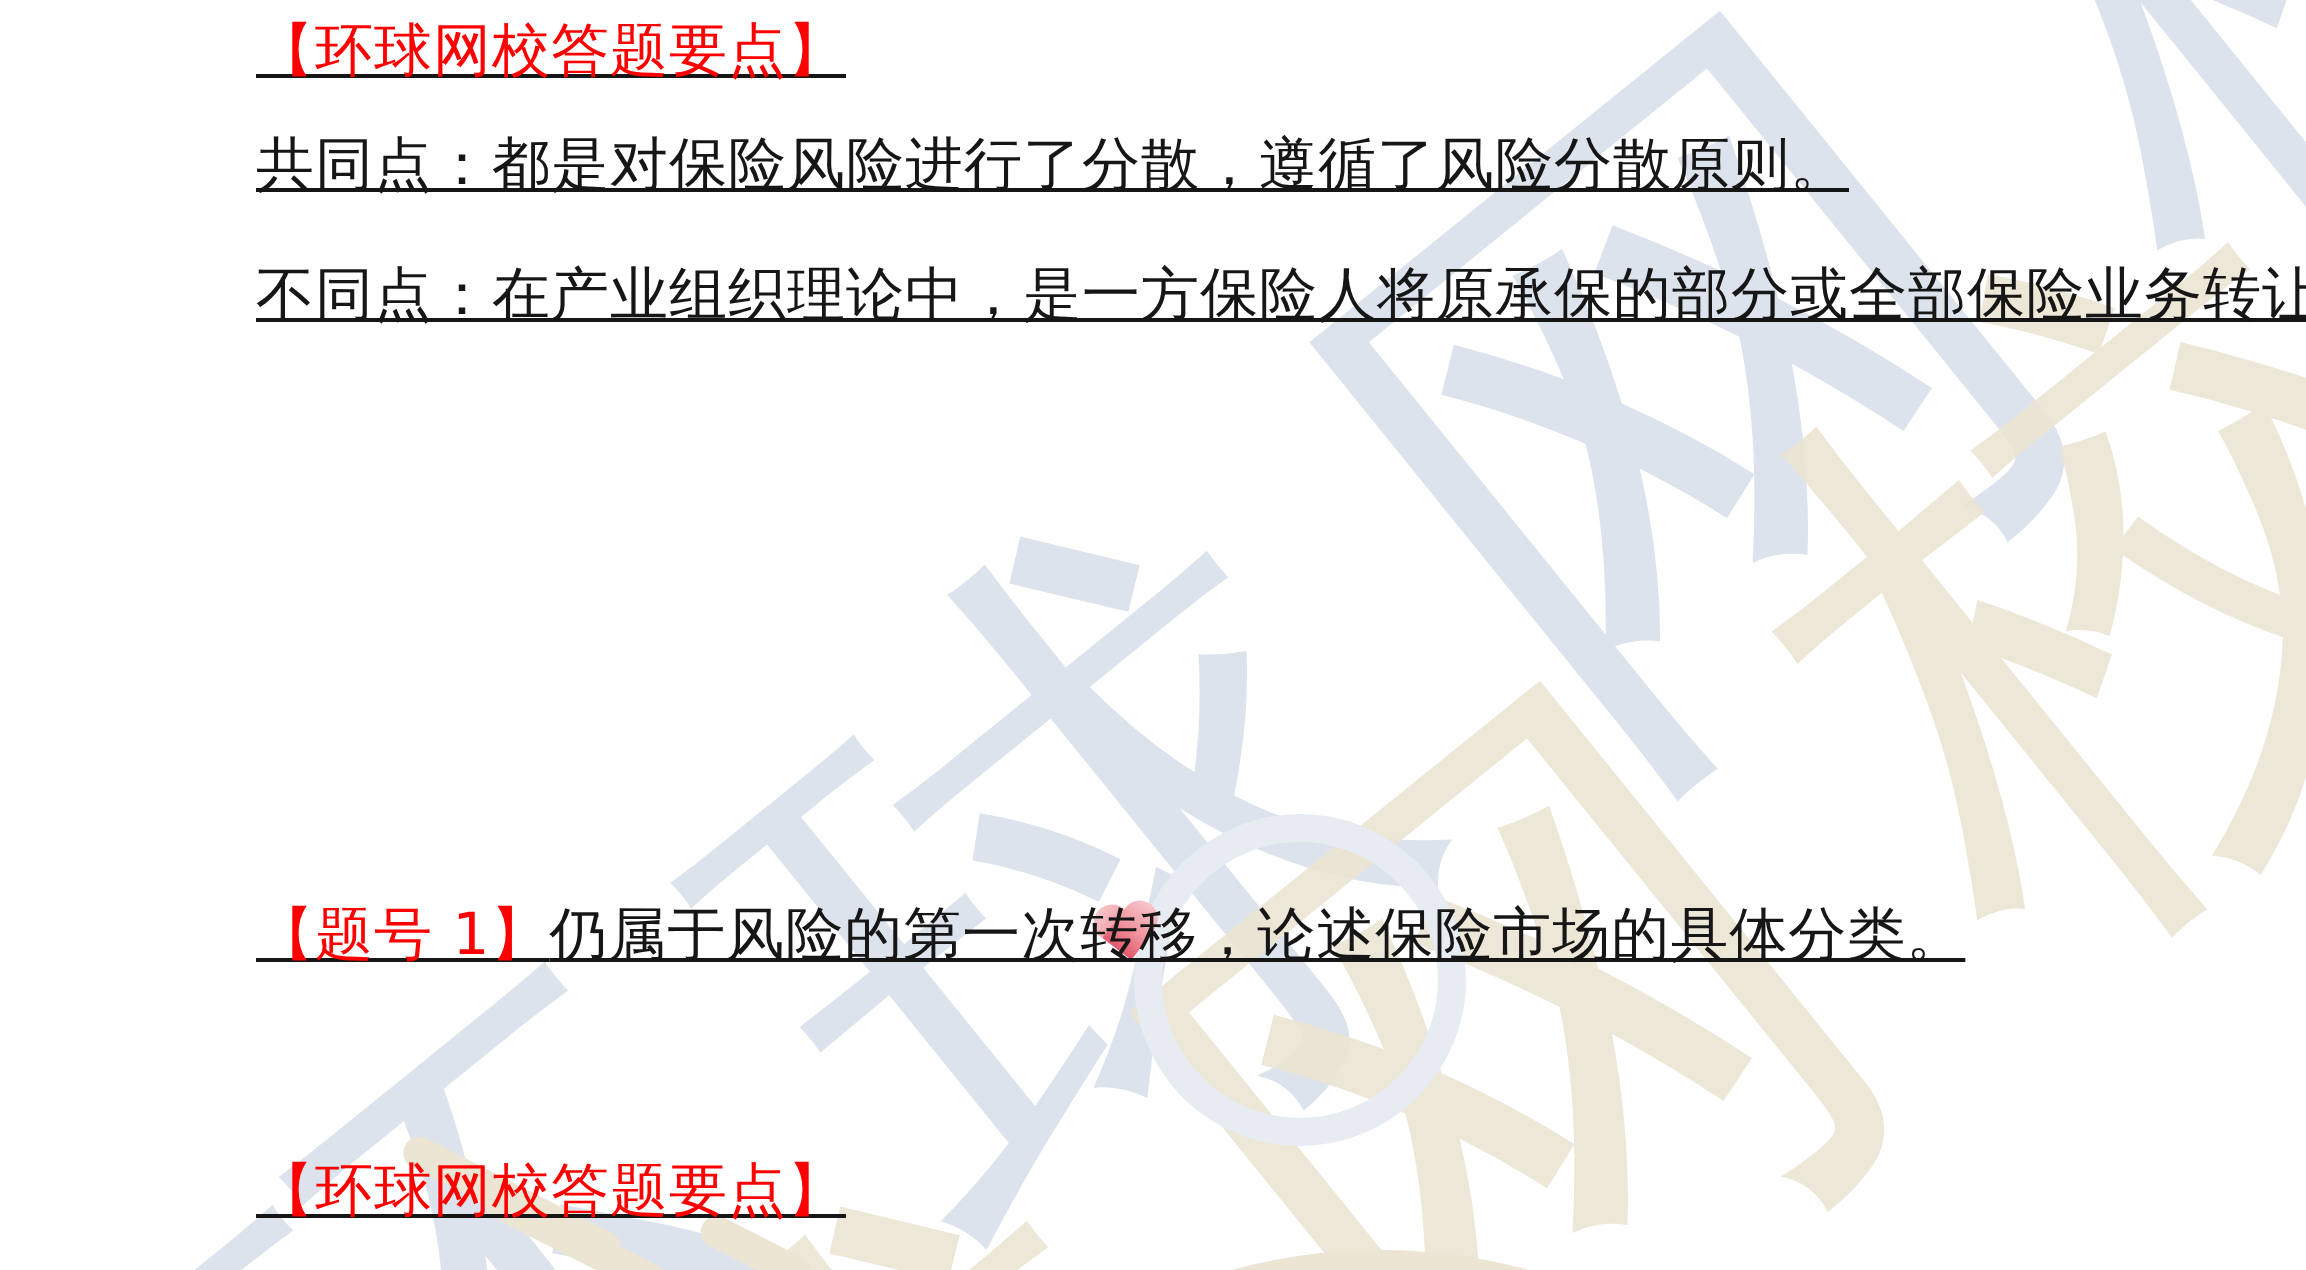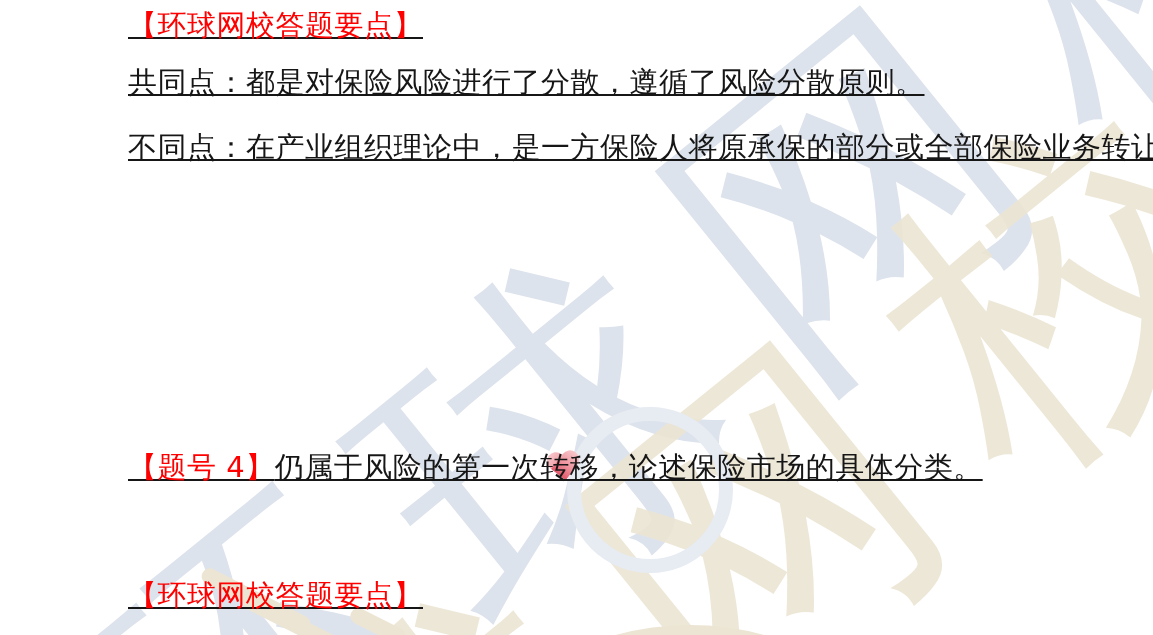--- a/index.html
+++ b/index.html
@@ -81,17 +81,17 @@
     <div class="wm-stroke wm-s2"></div>
     <div class="wm-stroke wm-s3"></div>
     <div class="wm-ring"></div>
     <div class="wm-heart"></div>
   </div>
 
   <div class="doc">
       <div class="line indent" style="top: 8px;"><span class="seg-red">【环球网校答题要点】</span></div>
       <div class="line indent" style="top: 65px;"><span class="seg-black">共同点：都是对保险风险进行了分散，遵循了风险分散原则。</span></div>
       <div class="line indent" style="top: 130px;"><span class="seg-black">不同点：在产业组织理论中，是一方保险人将原承保的部分或全部保险业务转让给另一方保险</span></div>
-      <div class="line indent" style="top: 450px;"><span class="seg-red">【题号 4】</span><span class="seg-black">仍属于风险的第一次转移，论述保险市场的具体分类。</span></div>
+      <div class="line indent" style="top: 450px;"><span class="seg-red">【题号 1】</span><span class="seg-black">仍属于风险的第一次转移，论述保险市场的具体分类。</span></div>
       <div class="line indent" style="top: 578px;"><span class="seg-red">【环球网校答题要点】</span></div>
     </div>
 
 </div>
 
 </body></html>

